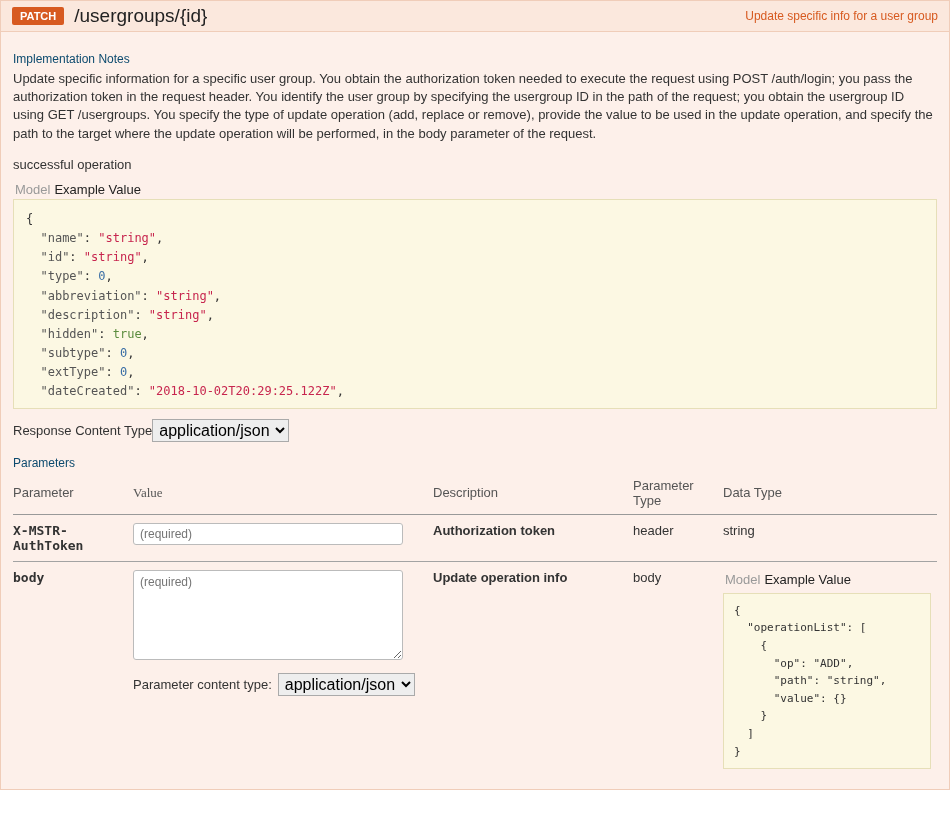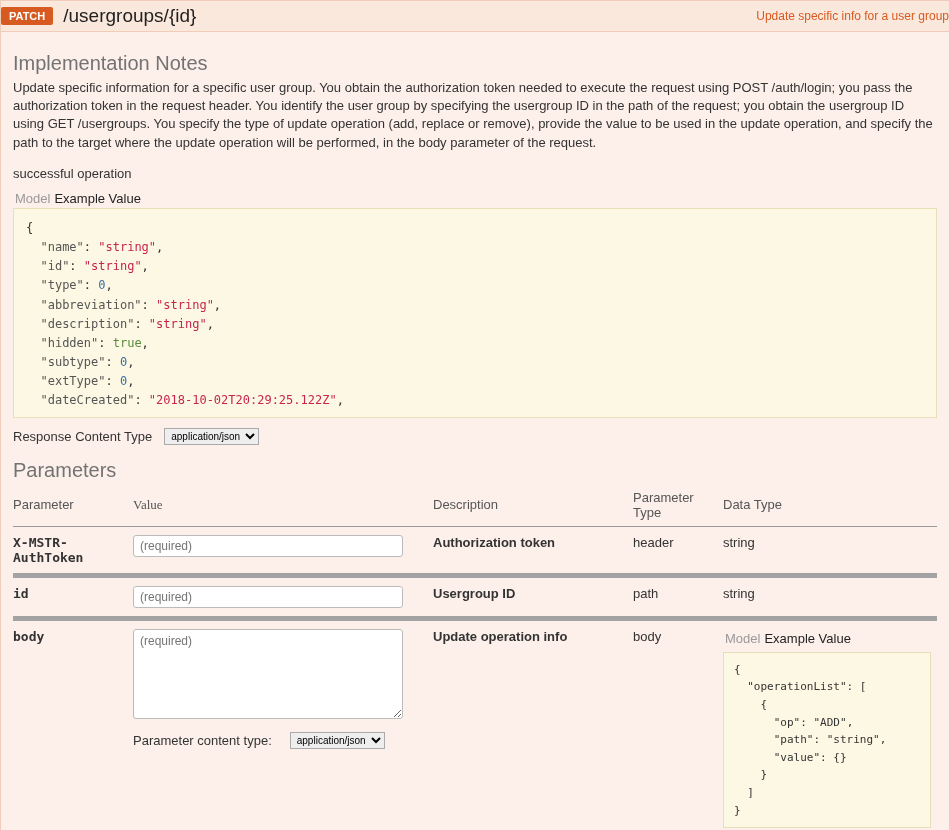--- a/index.html
+++ b/index.html
@@ -11,21 +11,21 @@
     width: 950px;
   }
   .container {
     background: #fdf0ea;
     border: 1px solid #f0cdb9;
     padding: 0;
   }
   .header {
     display: flex;
     align-items: center;
-    padding: 4px 0;
+    padding: 4px 11px;
     border-bottom: 1px solid #f0cdb9;
     background: #fbe8dd;
   }
   .method-badge {
     background: #d75a20;
     color: #fff;
     padding: 3px 8px;
     font-size: 11px;
     font-weight: bold;
     text-transform: uppercase;
@@ -36,23 +36,23 @@
     font-size: 19px;
     color: #222;
     flex: 1;
   }
   .summary {
     color: #d75a20;
     font-size: 12px;
   }
   .content { padding: 12px; }
   h3.section {
-    color: #737373;
+    color: #0c4a6e;
     font-weight: 500;
-    font-size: 20px;
+    font-size: 12px;
     margin-top: 8px;
     margin-bottom: 4px;
   }
   .notes {
     color: #333;
     line-height: 1.4;
     margin-bottom: 14px;
   }
   .status-text {
     margin-bottom: 8px;
@@ -85,41 +85,40 @@
   .code-block .str { color: #c7254e; }
   .code-block .num { color: #3a6ea5; }
   .code-block .bool { color: #5b8c3e; }
   .rct-row {
     display: flex;
     align-items: center;
     gap: 0;
     margin: 10px 0 14px 0;
   }
   select {
-    font-size: 10px;
+    font-size: 16px;
     padding: 1px 2px;
     border: 1px solid #aaa;
     background: #eee;
-    margin-left: 12px;
   }
   .params-table {
     width: 100%;
     border-collapse: collapse;
   }
   .params-table th {
     text-align: left;
     font-weight: 400;
     color: #555;
     padding: 4px 6px 6px 0;
     border-bottom: 1px solid #999;
     font-size: 13px;
   }
   .params-table td {
     padding: 8px 6px 8px 0;
-    border-bottom: 5px solid #a3a3a3;
+    border-bottom: 1px solid #a3a3a3;
     vertical-align: top;
     font-size: 13px;
   }
   .params-table tr.no-border td { border-bottom: none; }
   .param-name {
     font-weight: bold;
     font-family: Consolas, Monaco, monospace;
     font-size: 12px;
   }
   input[type=text] {
@@ -208,27 +207,20 @@
           <th class="col-ptype">Parameter Type</th>
           <th>Data Type</th>
         </tr>
       </thead>
       <tbody id="params-body">
           <tr>
             <td class="param-name">X-MSTR-AuthToken</td>
             <td><input type="text" placeholder="(required)" style=""></td>
             <td class="desc-bold">Authorization token</td>
             <td>header</td>
-            <td>string</td>
-          </tr>
-          <tr>
-            <td class="param-name">id</td>
-            <td><input type="text" placeholder="(required)" style=""></td>
-            <td class="desc-bold">Usergroup ID</td>
-            <td>path</td>
             <td>string</td>
           </tr>
           <tr class="no-border">
             <td class="param-name">body</td>
             <td><textarea placeholder="(required)" style=""></textarea><div class="pct-row">
                 <span>Parameter content type:</span>
                 <select><option>application/json</option></select>
               </div></td>
             <td class="desc-bold">Update operation info</td>
             <td>body</td>

